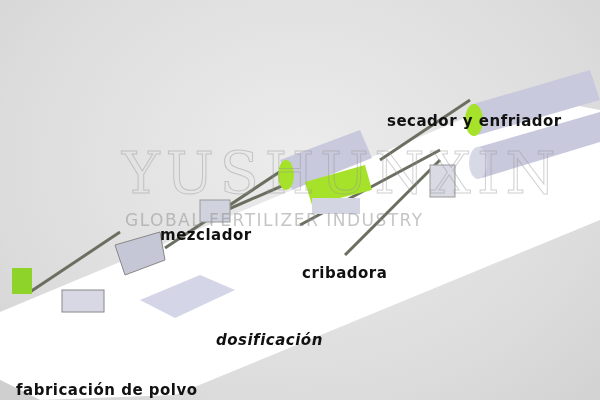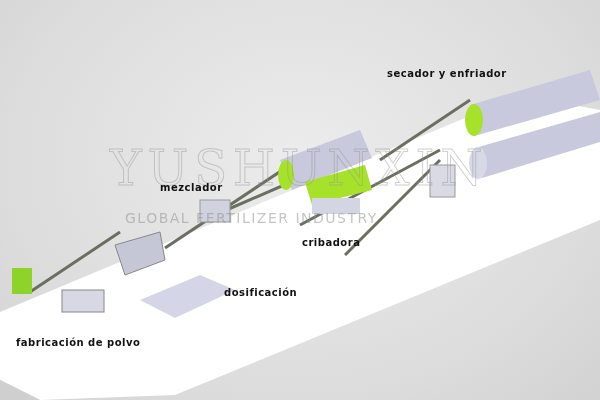--- a/index.html
+++ b/index.html
@@ -1,23 +1,23 @@
 <!DOCTYPE html>
 <html><head>
 <meta charset="utf-8">
 <style>
   html, body { margin:0; padding:0; }
   body { width:600px; height:400px; overflow:hidden; background:#e4e4e4; font-family:"DejaVu Sans", sans-serif; }
   .stage { position:relative; width:600px; height:400px; overflow:hidden;
     background: radial-gradient(ellipse at 50% 40%, #ececec 0%, #dcdcdc 70%, #d2d2d2 100%); }
   svg.scene { position:absolute; left:0; top:0; }
-  .label { position:absolute; color:#111; font-weight:bold; font-size:10px; letter-spacing:0.5px; white-space:nowrap; }
-  .wm1 { position:absolute; left:110px; top:140px; font-family:"DejaVu Serif", serif; font-size:48px; letter-spacing:6px;
+  .label { position:absolute; color:#111; font-weight:bold; font-size:15px; letter-spacing:0.5px; white-space:nowrap;margin-top:44px; }
+  .wm1 { position:absolute; left:122px; top:140px; font-family:"DejaVu Serif", serif; font-size:57px; letter-spacing:6px;
     color:transparent; -webkit-text-stroke:1px rgba(150,150,150,0.45); white-space:nowrap; }
-  .wm2 { position:absolute; left:125px; top:210px; font-family:"DejaVu Sans", sans-serif; font-size:14px; letter-spacing:1.5px;
+  .wm2 { position:absolute; left:125px; top:210px; font-family:"DejaVu Sans", sans-serif; font-size:17px; letter-spacing:1.5px;
     color:rgba(140,140,140,0.5); white-space:nowrap; }
 </style>
 </head>
 <body>
 
 <div class="stage">
   <svg class="scene" width="600" height="400" viewBox="0 0 600 400">
 
     <polygon points="0,312 520,95 600,110 600,220 175,395 40,400 0,380" fill="#ffffff"></polygon>
     <polygon points="0,380 40,400 0,400" fill="#cfcfcf"></polygon>
@@ -59,16 +59,16 @@
     </g>
 
     <rect x="430" y="165" width="25" height="32" fill="#d9dae4" stroke="#999"></rect>
   </svg>
 
   <div class="wm1">YUSHUNXIN</div>
   <div class="wm2">GLOBAL FERTILIZER INDUSTRY</div>
 
   <div class="label" style="left:387px; top:68px;">secador y enfriador</div>
   <div class="label" style="left:160px; top:182px;">mezclador</div>
-  <div class="label" style="left:302px; top:237px;">cribadora</div>
-  <div class="label" style="left:224px; top:287px;">dosificación</div>
+  <div class="label" style="left:302px; top:220px;">cribadora</div>
+  <div class="label" style="left:216px; top:287px;font-style:italic;">dosificación</div>
   <div class="label" style="left:16px; top:337px;">fabricación de polvo</div>
 </div>
 
 </body></html>

